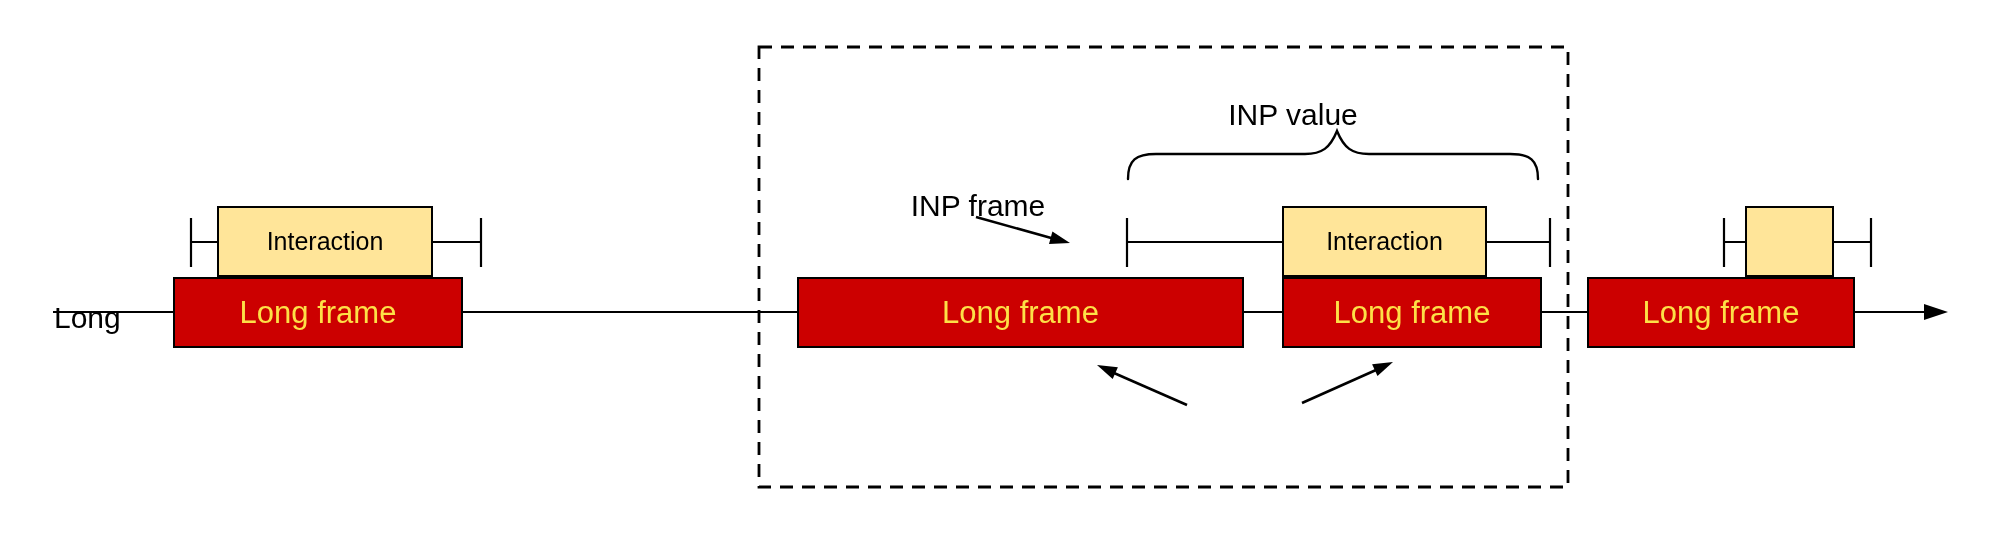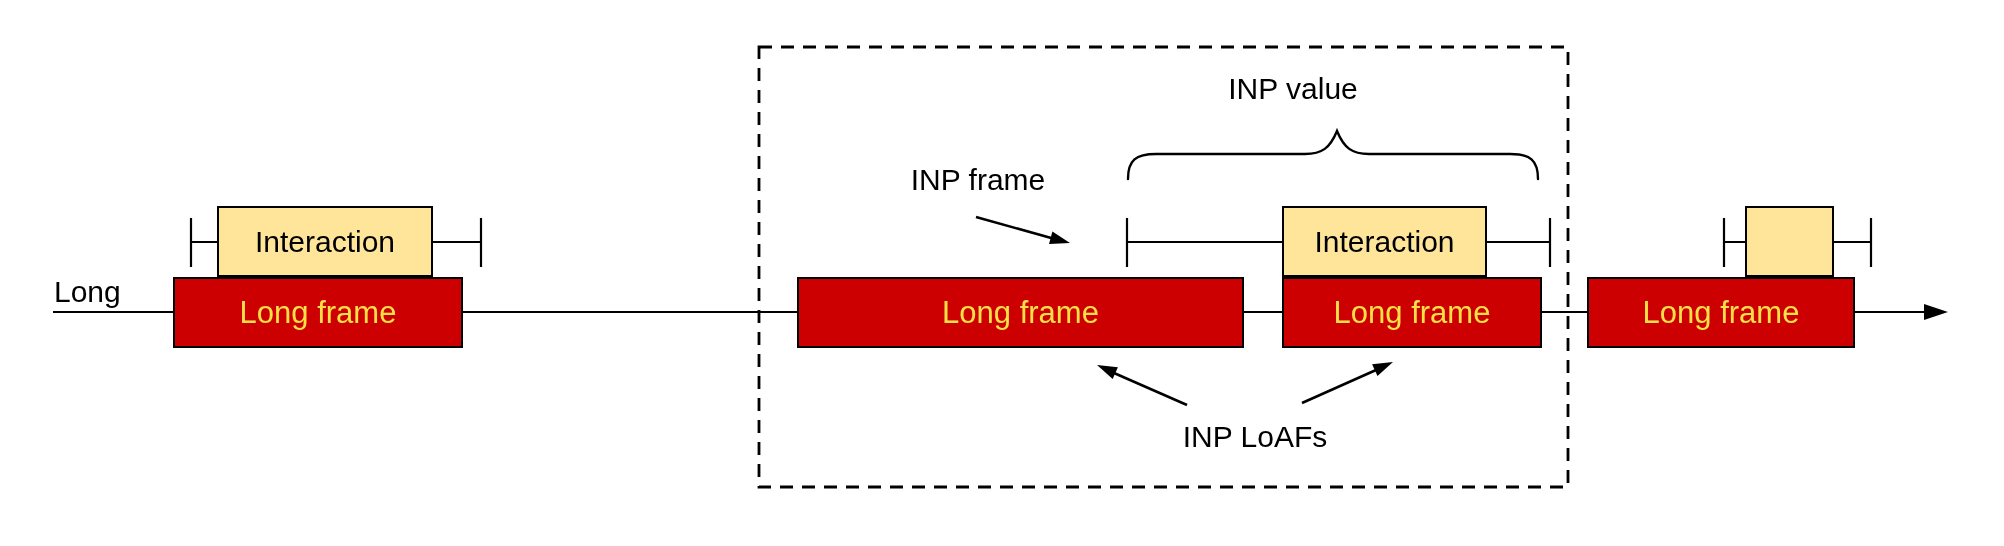--- a/index.html
+++ b/index.html
@@ -14,25 +14,25 @@
   .lf {
     position:absolute; top:277px; height:71px; box-sizing:border-box;
     background:var(--lf-fill); border:2px solid var(--line);
     display:flex; align-items:center; justify-content:center;
     color:#fde047; font-size:31px; z-index:1; white-space:nowrap;
   }
   .int {
     position:absolute; top:206px; height:71px; box-sizing:border-box;
     background:var(--int-fill); border:2px solid var(--line);
     display:flex; align-items:center; justify-content:center;
-    color:#000000; font-size:30px; z-index:1; white-space:nowrap;
+    color:#000000; font-size:25px; z-index:1; white-space:nowrap;
   }
   .lbl {
     position:absolute; color:#000000; font-size:30px; line-height:1.05;
-    white-space:nowrap; z-index:2;
+    white-space:nowrap; z-index:2;margin-top:26px;
   }
   .lbl.centered { transform:translateX(-50%); }
 
   #lf1 { left:173px;  width:290px; }
   #lf2 { left:797px;  width:447px; }
   #lf3 { left:1282px; width:260px; }
   #lf4 { left:1587px; width:268px; }
 
   #int1 { left:217px;  width:216px; }
   #int2 { left:1282px; width:205px; }
@@ -85,15 +85,14 @@
   <div class="lf" id="lf3">Long frame</div>
   <div class="lf" id="lf4">Long frame</div>
 
   <div class="int" id="int1">Interaction</div>
   <div class="int" id="int2">Interaction</div>
   <div class="int" id="int3"></div>
 
   <div class="lbl" id="lbl-time">Long</div>
   <div class="lbl centered" id="lbl-inp-event">INP frame</div>
   <div class="lbl centered" id="lbl-inp-value">INP value</div>
-  <div class="lbl centered" id="lbl-inp-loafs">INP LoAFs</div>
 
 </div>
 
 </body></html>

